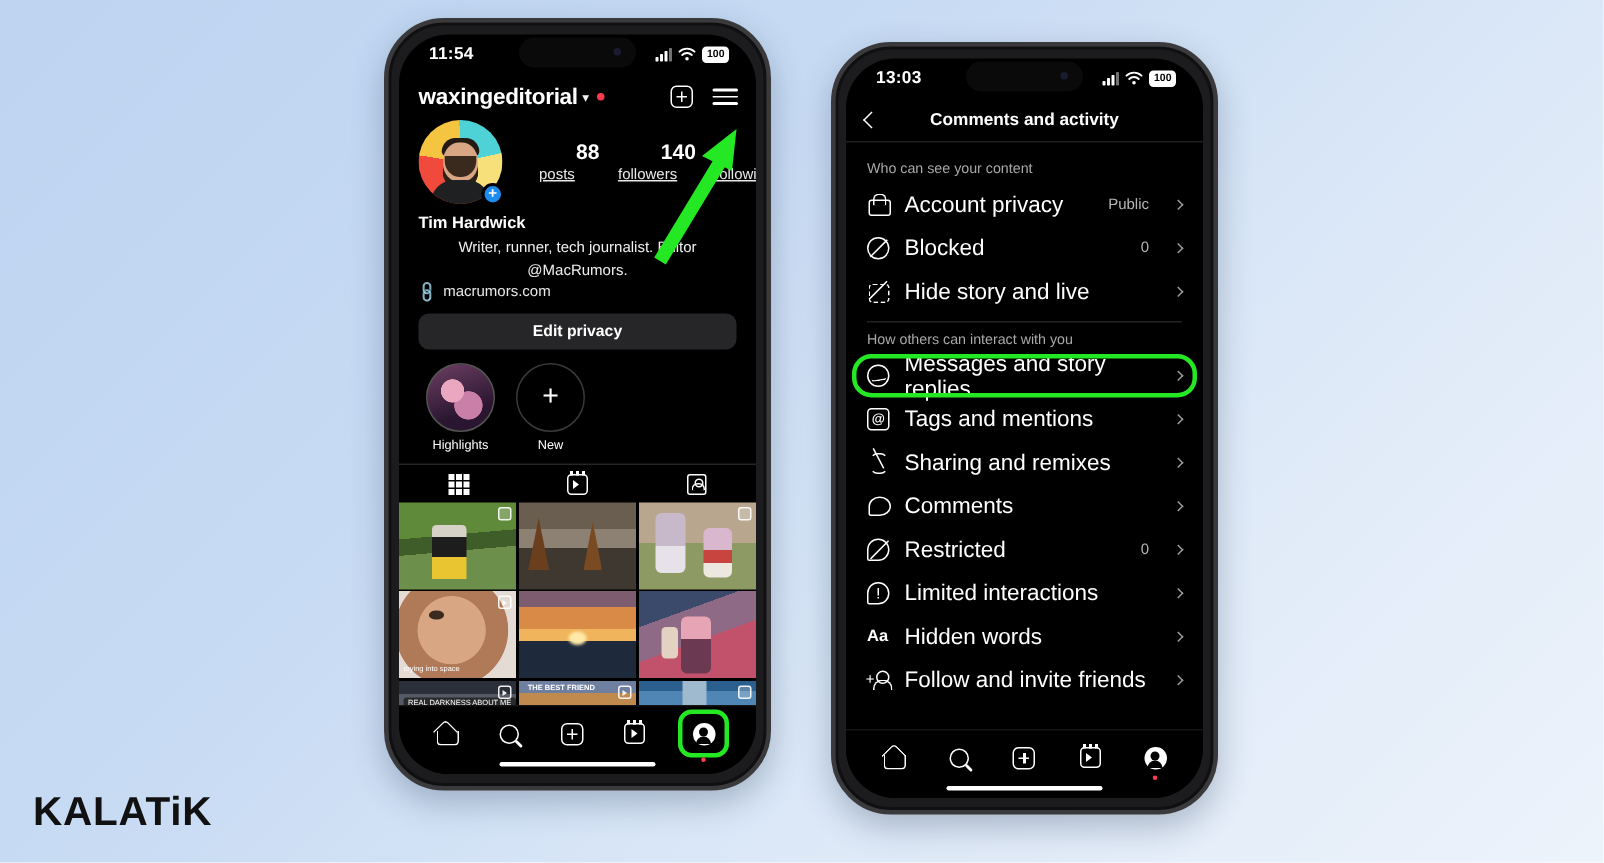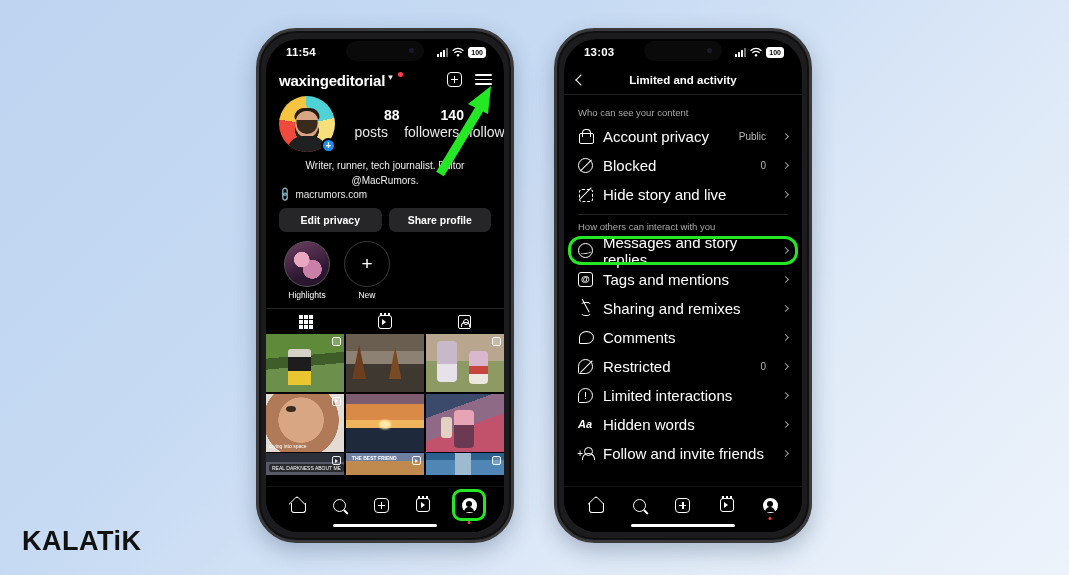--- a/index.html
+++ b/index.html
@@ -13,21 +13,21 @@
   
   .phone {
     position:absolute;
     width:258px; height:515px;
     border-radius:40px;
     background:#1c1c1e;
     border:3px solid #3a3a3c;
     box-shadow: 0 8px 22px rgba(40,60,90,.30), inset 0 0 0 2px #101012;
     padding:8px 7px;
   }
-  .phone.left  { left:256px; top:28px; }
+  .phone.left  { left:256px; top:12px; }
   .phone.right { left:554px; top:28px; }
   .screen {
     width:100%; height:100%;
     background:#000;
     border-radius:33px;
     overflow:hidden;
     position:relative;
   }
 
   
@@ -50,21 +50,21 @@
   .bars i:nth-child(1){height:3px;} .bars i:nth-child(2){height:5px;}
   .bars i:nth-child(3){height:7px;} .bars i:nth-child(4){height:9px;opacity:.45;}
   .batt {
     border:1px solid #fff; border-radius:3px; padding:0 2px; height:11px;
     display:flex; align-items:center; font-size:7px; font-weight:700; color:#000;
     background:#fff;
   }
 
   
   .ig-head {
-    display:flex; align-items:flex-start; padding:7px 12px 4px 13px; color:#fff;
+    display:flex; align-items:center; padding:7px 12px 4px 13px; color:#fff;
   }
   .uname { font-size:15px; font-weight:700; letter-spacing:-.2px; }
   .chev-sm { font-size:9px; margin-left:3px; opacity:.95; }
   .red-dot { width:5px;height:5px;border-radius:50%;background:#ff3b4e; margin-left:5px;}
   .head-icons { margin-left:auto; display:flex; align-items:center; gap:13px; }
   .ic-plus {
     width:15px;height:15px;border:1.4px solid #fff;border-radius:4px;
     position:relative;
   }
   .ic-plus:before,.ic-plus:after{content:"";position:absolute;background:#fff;}
@@ -101,21 +101,21 @@
     width:40px;height:18px;border-radius:16px 16px 0 0;background:#1e2022;
   }
   .av-badge{
     position:absolute; right:-1px; bottom:-1px; width:15px;height:15px;
     border-radius:50%; background:#1d8cf0; border:2px solid #000;
     color:#fff; font-size:10px; line-height:11px; text-align:center; font-weight:700;
   }
   .stats { flex:1; display:flex; justify-content:space-around; padding-left:8px; }
   .stat { text-align:center; color:#fff; }
   .stat .n { font-size:14px; font-weight:700; line-height:1.25;margin-left:41px; }
-  .stat .l { font-size:14px; color:#e9e9ea; line-height:1.25; }
+  .stat .l { font-size:10px; color:#e9e9ea; line-height:1.25;text-decoration:underline; }
 
   
   .bio { color:#fff; padding:6px 13px 0 13px; }
   .bio .nm { font-size:11px; font-weight:700; line-height:1.45; }
   .bio .ds { font-size:10px; line-height:1.5; color:#f0f0f0;text-align:center; }
   .bio .lk { font-size:10px; color:#e8e8e8; display:flex; align-items:center; gap:4px; margin-top:1px;}
   .link-ico { font-size:10px; display:inline-block; transform:rotate(-45deg); }
 
   
   .acts { display:flex; gap:7px; padding:8px 13px 0 13px; }
@@ -235,21 +235,21 @@
     border-bottom:1.4px solid #fff;border-radius:0 0 2px 2px;transform:skewY(-8deg);}
   .i-at{border:1.4px solid #fff;border-radius:3px;font-size:9px;line-height:12px;text-align:center;font-weight:700;}
   .i-comm:before{content:"";position:absolute;left:0.5px;top:1px;width:13px;height:11px;border:1.4px solid #fff;border-radius:50% 50% 50% 10%;}
   .i-share:before{content:"";position:absolute;left:2px;top:1px;width:10px;height:12px;border:1.4px solid #fff;border-radius:5px;border-left-color:transparent;border-right-color:transparent;}
   .i-share:after{content:"";position:absolute;left:0px;top:4px;width:15px;height:1.4px;background:#fff;transform:rotate(62deg);}
   .i-restr{border:1.4px solid #fff;border-radius:50% 50% 50% 10%;}
   .i-restr:before{content:"";position:absolute;left:-1px;top:6px;width:17px;height:1.4px;background:#fff;transform:rotate(-45deg);}
   .i-limit{border:1.4px solid #fff;border-radius:50% 50% 50% 10%;}
   .i-limit:before{content:"";position:absolute;left:6px;top:2.5px;width:1.4px;height:5px;background:#fff;}
   .i-limit:after{content:"";position:absolute;left:6px;top:9px;width:1.4px;height:1.4px;background:#fff;}
-  .i-aa{font-size:11px;line-height:15px;font-weight:700;font-family:"Liberation Sans",sans-serif;font-style:italic;}
+  .i-aa{font-size:11px;line-height:15px;font-weight:700;font-family:"Liberation Sans",sans-serif;}
   .i-follow:before{content:"";position:absolute;left:5.5px;top:1px;width:7px;height:7px;border:1.4px solid #fff;border-radius:50%;}
   .i-follow:after{content:"";position:absolute;left:3.5px;bottom:1px;width:11px;height:6px;border:1.4px solid #fff;border-bottom:none;border-radius:6px 6px 0 0;}
   .i-follow em{position:absolute;left:-1px;top:4px;font-size:10px;line-height:7px;}
 
   
   .hl-box {
     position:absolute; border:3px solid #25e825; border-radius:11px;
     pointer-events:none;
   }
   .hl-box.msg { left:4px; right:4px; top:0; bottom:0; border-radius:13px; }
@@ -325,30 +325,30 @@
           <div class="l">followers</div>
         </div>
         <div class="stat">
           <div class="n">168</div>
           <div class="l">following</div>
         </div>
       </div>
     </div>
 
     <div class="bio">
+      <div class="nm">Tim Hardwick</div>
       <div class="ds">Writer, runner, tech journalist. Editor @MacRumors.</div>
       <div class="lk">
         <span class="link-ico">🔗</span>
         <span>macrumors.com</span>
       </div>
     </div>
 
     <div class="acts">
       <div class="act">Edit privacy</div>
-      <div class="act">Share profile</div>
     </div>
 
     <div class="hls">
       <div class="hl">
         <div class="hl-c img"></div>
         <div class="hl-l">Highlights</div>
       </div>
       <div class="hl">
         <div class="hl-c">+</div>
         <div class="hl-l">New</div>
@@ -469,21 +469,21 @@
           <path d="M1 3.4C2.4 2.1 4.1 1.4 6 1.4s3.6.7 5 2" stroke="#fff" stroke-width="1.3" fill="none" stroke-linecap="round"></path>
           <path d="M2.8 5.6C3.7 4.8 4.8 4.3 6 4.3s2.3.5 3.2 1.3" stroke="#fff" stroke-width="1.3" fill="none" stroke-linecap="round"></path>
           <circle cx="6" cy="8.2" r="1.2" fill="#fff"></circle>
         </svg>
         <span class="batt">100</span>
       </div>
     </div>
 
     <div class="st-head">
       <span class="st-back"></span>
-      <span class="st-title">Limited and activity</span>
+      <span class="st-title">Comments and activity</span>
     </div>
 
     <div class="st-scroll">
 
       <div class="st-sect">Who can see your content</div>
 
       <div class="st-row">
         <span class="sico i-lock"></span>
         <span class="lbl">Account privacy</span>
         <span class="val">Public</span>

